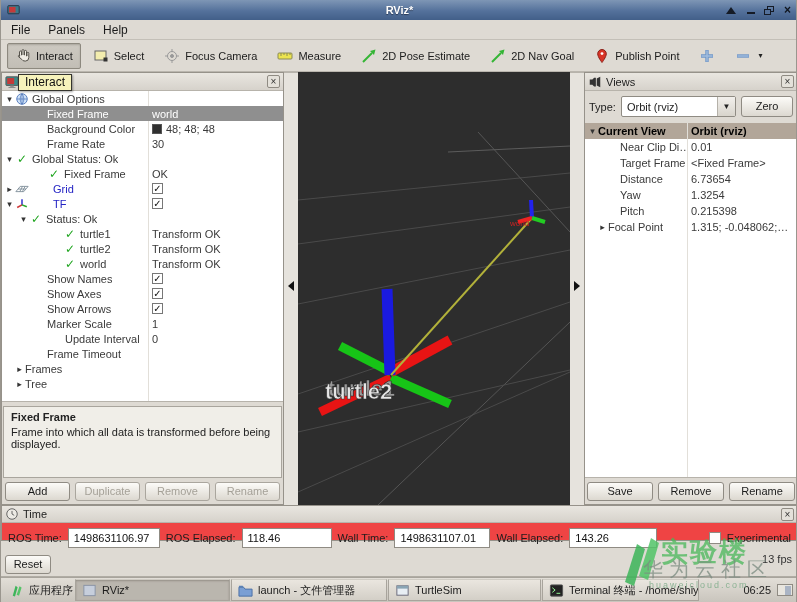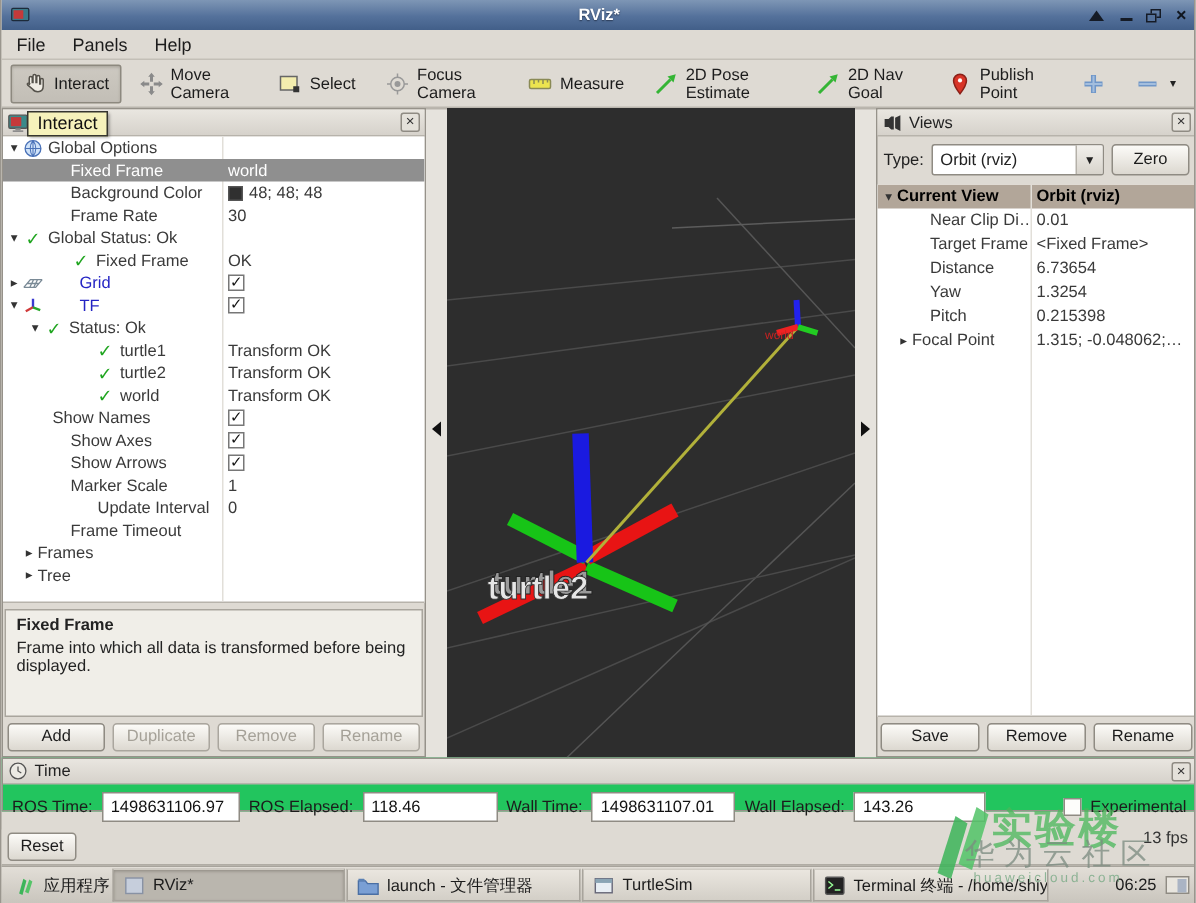--- a/index.html
+++ b/index.html
@@ -103,21 +103,21 @@
   .views .tree { flex:1; margin-top:2px; }
   .views .colline { left:102px; }
   .vrow { display:flex; height:16px; align-items:center; font-size:11px; color:#3a3a3a; }
   .vrow.sel { background:#b2a699; color:#000; font-weight:bold; }
   .vcell-l { width:102px; display:flex; align-items:center; overflow:hidden; white-space:nowrap; }
   .vcell-r { flex:1; padding-left:4px; overflow:hidden; white-space:nowrap; }
   .views .btnrow { padding:4px 2px 3px 2px; }
 
   
   .timepanel { position:absolute; left:0; top:505px; width:797px; height:36px;
-    background:#22c55e; border:1px solid #96928a; }
+    background:#ef4444; border:1px solid #96928a; }
   .timepanel .panel-hdr { height:17px; }
   .timefields { display:flex; align-items:center; gap:6px; padding:5px 6px; font-size:11px; color:#1c1c1c; }
   .tin { height:20px; background:#fff; border:1px solid #8f8b83; font-size:11px; color:#111;
     display:flex; align-items:center; padding-left:5px; }
   .timefields .spacer { flex:1; }
   .expchk { width:12px; height:12px; border:1px solid #8f8b83; background:#fdfdfb; }
 
   
   .resetrow { position:absolute; left:0; top:553px; width:797px; height:24px; background:#dedad3;
     border-bottom:1px solid #b0aca4; }
@@ -180,28 +180,20 @@
       <div class="tool active">
         <span class="ticon16">
           <svg viewBox="0 0 16 16">
             <path d="M4.5 8.5V4q0-1 1-1t1 1v3h.5V2.6q0-1 1-1t1 1V7h.5V3.4q0-1 1-1t1 1V8h.5V5.2q0-.9.9-.9t.9.9v4.3q0 3.6-3.5 3.6-2.7 0-3.5-1.7L3.4 8.6q-.5-.9.4-1.2.6-.2 1 .3z" fill="#efece4" stroke="#55524b" stroke-width="1"></path>
           </svg>
         </span>
         <span>Interact</span>
       </div>
       <div class="tool">
         <span class="ticon16">
-          <svg viewBox="0 0 16 16" fill="#8a8a8a">
-            <path d="M8 0.5l2.2 2.7H9v3.3H7V3.2H5.8zM8 15.5l-2.2-2.7H7V9.5h2v3.3h1.2zM.5 8l2.7-2.2V7h3.3v2H3.2v1.2zM15.5 8l-2.7 2.2V9H9.5V7h3.3V5.8z"></path>
-          </svg>
-        </span>
-        <span>Move Camera</span>
-      </div>
-      <div class="tool">
-        <span class="ticon16">
           <svg viewBox="0 0 16 16">
             <rect x="2" y="3" width="11" height="9" fill="#f3edae" stroke="#666"></rect>
             <rect x="10.5" y="9.5" width="4" height="4" fill="#333"></rect>
           </svg>
         </span>
         <span>Select</span>
       </div>
       <div class="tool">
         <span class="ticon16">
           <svg viewBox="0 0 16 16" fill="none" stroke="#999">
@@ -405,21 +397,21 @@
             <div class="tcell-l" style="padding-left: 50px;">
               <span class="exp"></span>
               <span class="ricon chk">✓</span>
               <span class="tlabel">world</span>
             </div>
             <div class="tcell-r">
               <span class="tval">Transform OK</span>
             </div>
           </div>
           <div class="trow">
-            <div class="tcell-l" style="padding-left: 22px;">
+            <div class="tcell-l" style="padding-left: 34px;">
               <span class="exp"></span>
               <span class="tlabel">Show Names</span>
             </div>
             <div class="tcell-r">
               <span class="cb">✓</span>
             </div>
           </div>
           <div class="trow">
             <div class="tcell-l" style="padding-left: 34px;">
               <span class="exp"></span>

